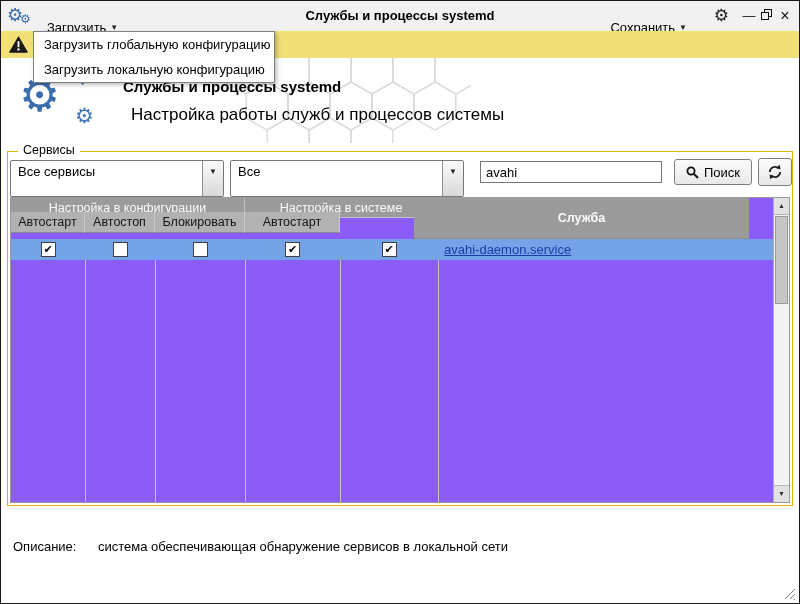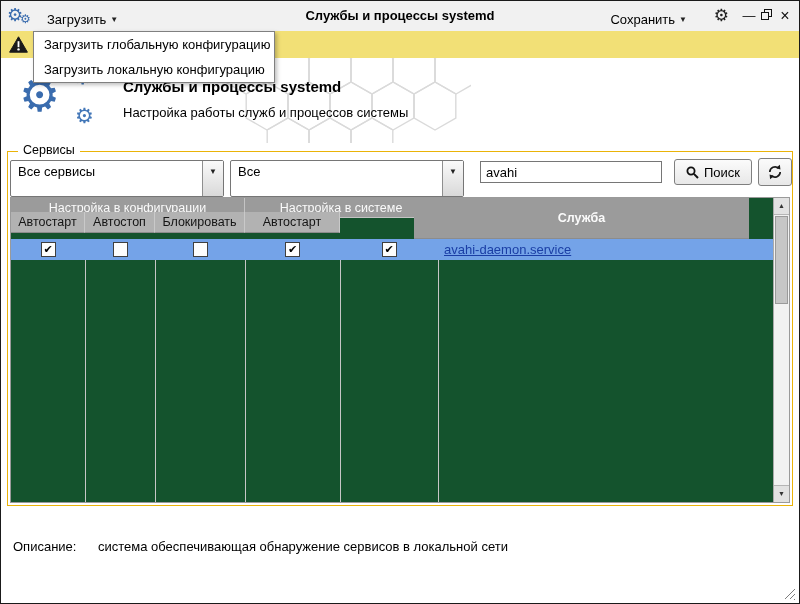--- a/index.html
+++ b/index.html
@@ -7,21 +7,21 @@
     position:relative; width:800px; height:604px; box-sizing:border-box;
     border:1px solid #1a1a1a; background:#fff;
     font-family:"Liberation Sans", sans-serif; font-size:13px; color:#000;
     overflow:hidden;
   }
   
   .titlebar{position:absolute;left:0;top:0;right:0;height:30px;background:#f1f1f1;border-bottom:1px solid #4a4a4a;}
   .app-logo{position:absolute;left:6px;top:1px;width:34px;height:28px;color:#3a6cae;}
   .app-logo .g1{position:absolute;left:0;top:2px;font-size:18px;}
   .app-logo .g2{position:absolute;left:13px;top:10px;font-size:12px;}
-  .menu-btn{position:absolute;top:0;height:30px;line-height:30px;cursor:default;padding:4px 6px;}
+  .menu-btn{position:absolute;top:0;height:30px;line-height:30px;cursor:default;padding:12px 6px;}
   .menu-load{left:40px;}
   .menu-save{right:106px;}
   .menu-arrow{font-size:8px;vertical-align:2px;margin-left:4px;color:#222;}
   .win-title{position:absolute;left:50%;top:0;transform:translateX(-50%);line-height:30px;font-weight:bold;font-size:13px;white-space:nowrap;}
   .gear-btn{position:absolute;right:66px;top:0;height:30px;line-height:30px;font-size:17px;color:#222;padding:0 4px;}
   .winctl{position:absolute;top:0;height:30px;line-height:30px;text-align:center;width:16px;color:#111;}
   .ctl-min{right:42px;font-size:13px;}
   .ctl-restore{right:25px;}
   .ctl-close{right:6px;font-size:16px;}
   
@@ -33,38 +33,38 @@
     box-shadow:2px 2px 4px rgba(0,0,0,.25);z-index:20;}
   .loadmenu .mi{padding:5px 12px 5px 10px;white-space:nowrap;}
   
   .banner{position:absolute;left:0;top:57px;right:0;height:85px;background:#fff;overflow:hidden;}
   .hexes{position:absolute;left:225px;top:0;}
   .logo-gears{position:absolute;left:14px;top:2px;width:110px;height:82px;color:#3a6cae;}
   .logo-gears .big{position:absolute;left:4px;top:8px;font-size:46px;}
   .logo-gears .med{position:absolute;left:56px;top:0px;font-size:26px;color:#4377b8;}
   .logo-gears .sml{position:absolute;left:60px;top:44px;font-size:21px;color:#4377b8;}
   .banner-title{position:absolute;left:122px;top:20px;font-size:15px;font-weight:bold;}
-  .banner-sub{position:absolute;left:122px;top:47px;font-size:13px;}
+  .banner-sub{position:absolute;left:130px;top:47px;font-size:17px;}
   
   .groupbox{position:absolute;left:6px;top:150px;width:786px;height:355px;border:1px solid #eab308;box-sizing:border-box;background:#fff;}
   .gb-legend{position:absolute;top:-9px;left:10px;background:#fff;padding:0 5px;font-size:12.5px;}
   
   .combo{position:absolute;top:8px;height:37px;border:1px solid #767676;border-radius:2px;background:#fff;box-sizing:border-box;}
   .combo-label{position:absolute;left:7px;top:0;line-height:22px;}
   .combo-btn{position:absolute;right:0;top:0;bottom:0;width:20px;background:linear-gradient(#fafafa,#d9d9d9);border-left:1px solid #8f8f8f;text-align:center;}
   .combo-btn span{font-size:8px;line-height:22px;color:#222;}
   .combo1{left:2px;width:214px;}
   .combo2{left:222px;width:234px;}
   .search-input{position:absolute;left:472px;top:9px;width:182px;height:22px;border:1px solid #767676;box-sizing:border-box;padding:0 5px;font:13px "Liberation Sans",sans-serif;}
   .btn{position:absolute;background:linear-gradient(#fbfbfb,#e8e8e8);border:1px solid #7f7f7f;border-radius:3px;box-sizing:border-box;
        display:flex;align-items:center;justify-content:center;gap:5px;}
   .btn-search{left:666px;top:7px;width:78px;height:26px;font-size:13px;}
   .btn-refresh{left:750px;top:6px;width:34px;height:28px;}
   
-  .svc-table{position:absolute;left:2px;top:45px;right:2px;bottom:2px;border:1px solid #9a9a9a;box-sizing:border-box;background:#14532d;overflow:hidden;}
+  .svc-table{position:absolute;left:2px;top:45px;right:2px;bottom:2px;border:1px solid #9a9a9a;box-sizing:border-box;background:#8b5cf6;overflow:hidden;}
   .th{position:absolute;box-sizing:border-box;text-align:center;font-size:12.5px;overflow:hidden;white-space:nowrap;}
   .th-group{top:0;height:20px;line-height:20px;background:#9b9b9b;color:#fbfbfb;border-right:1px solid #c4c4c4;border-bottom:1px solid #c4c4c4;}
   .th-sub{top:14px;height:21px;line-height:21px;background:#b2b2b2;color:#141414;border-right:1px solid #c9c9c9;border-bottom:1px solid #8c8c8c;}
   .th-service{top:0;height:41px;line-height:41px;background:#9b9b9b;color:#fbfbfb;border-bottom:1px solid #8c8c8c;}
   .row-sel{position:absolute;left:0;top:41px;height:21px;width:762px;background:#74a3e8;}
   .cellbox{position:absolute;top:3px;text-align:center;}
   .cb{display:inline-block;width:13px;height:13px;background:#fdfdfd;border:1px solid #3f3f3f;box-sizing:content-box;
       line-height:13px;text-align:center;font-size:11px;color:#000;vertical-align:top;}
   .svc-link{position:absolute;left:433px;top:0;line-height:21px;color:#1a3ea5;text-decoration:underline;font-size:13px;}
   .vline{position:absolute;top:62px;bottom:0;width:0;border-left:1px solid #c6c6c6;}

